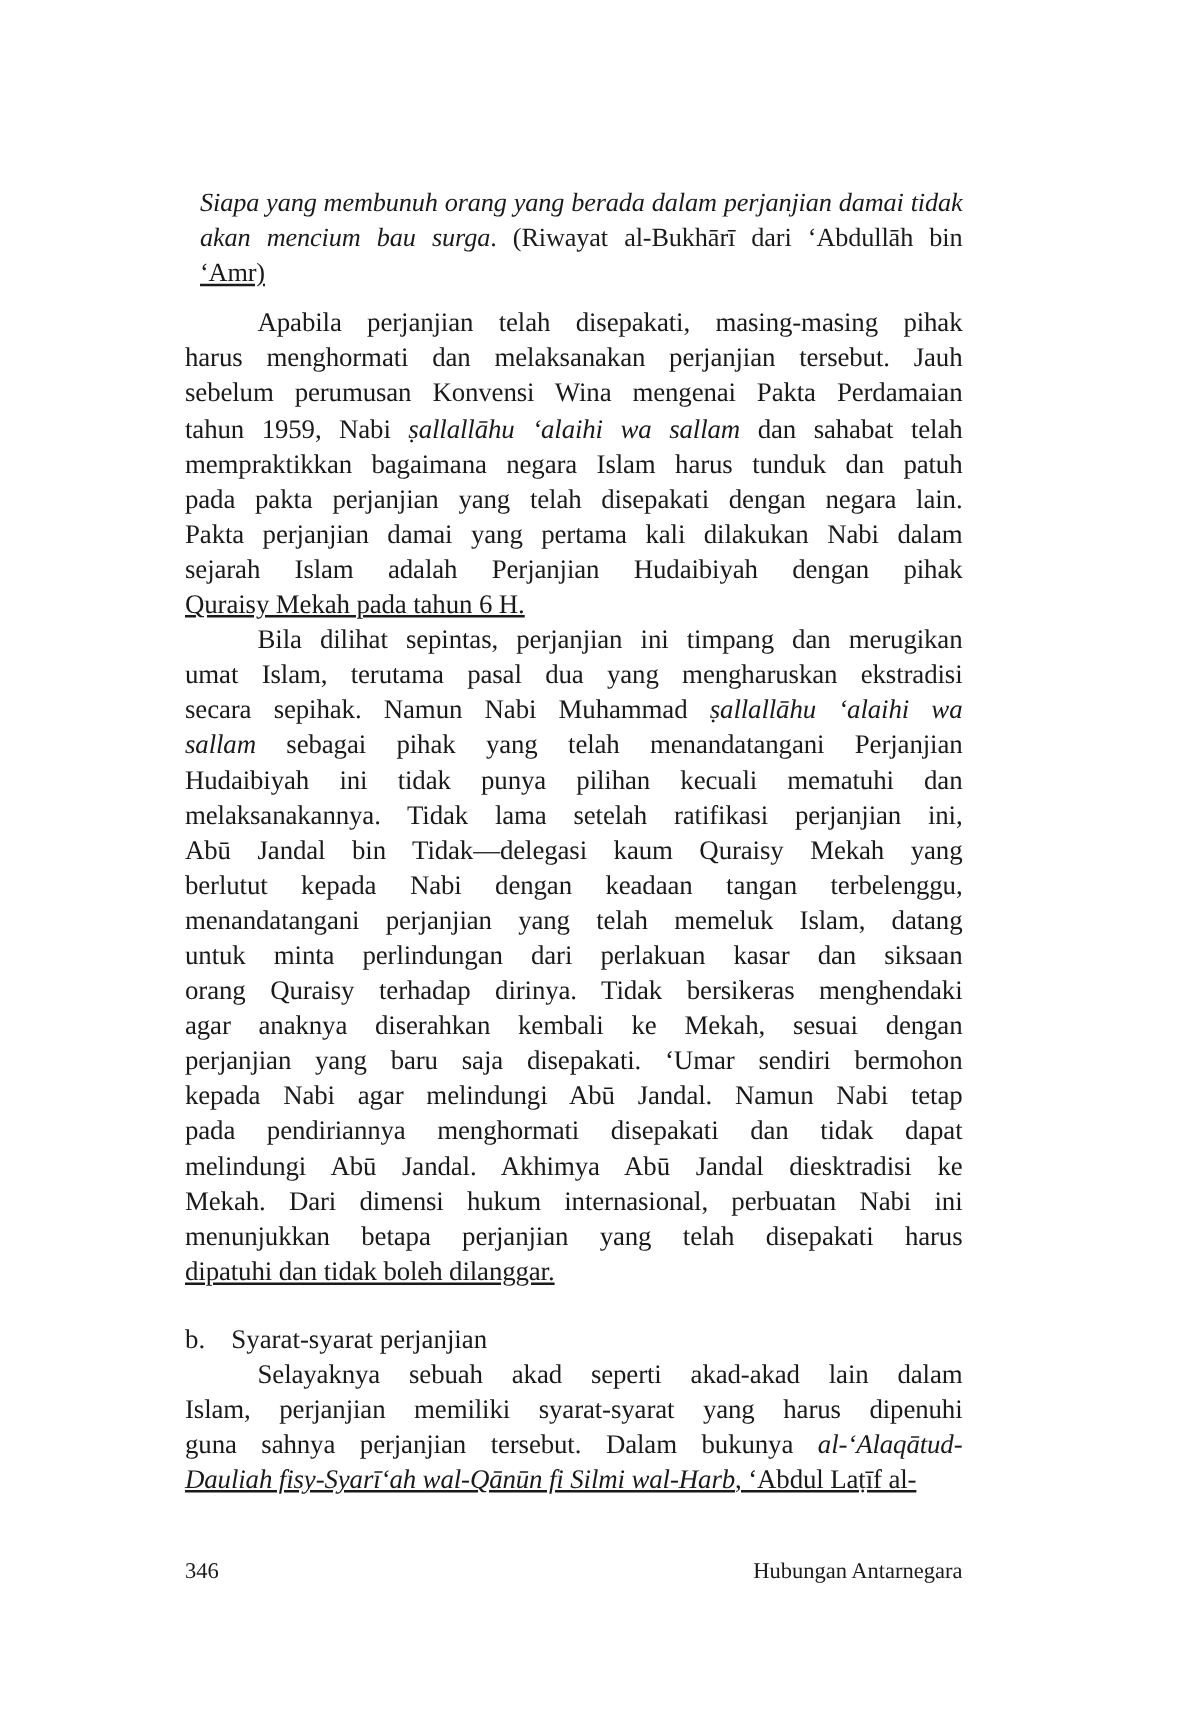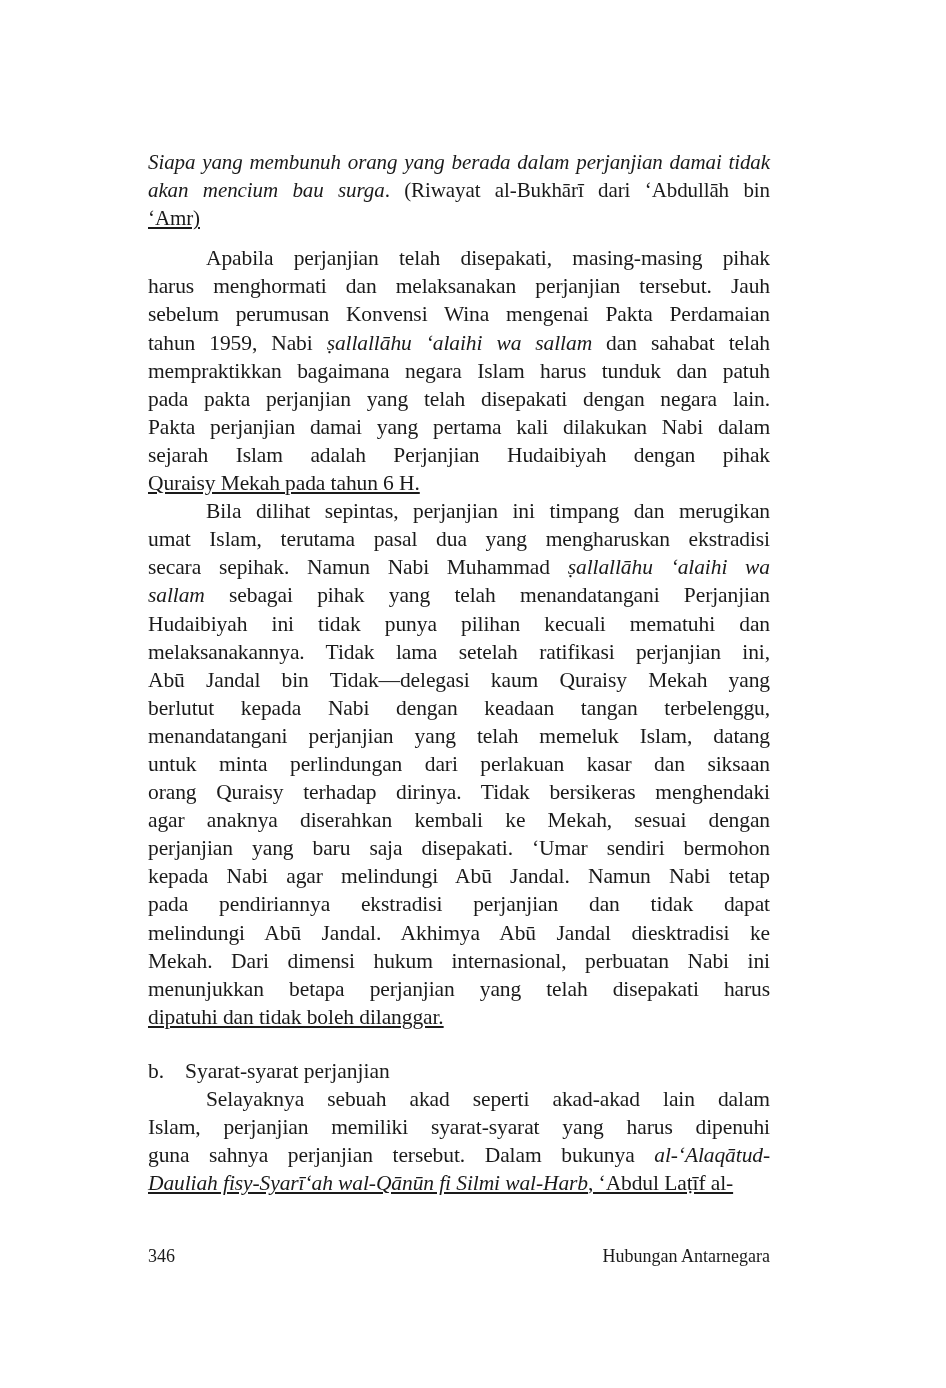--- a/index.html
+++ b/index.html
@@ -36,20 +36,21 @@
       text-decoration: underline;
     }
     .line.indent {
       padding-left: 58px;
     }
     .it {
       font-style: italic;
     }
     .quote .line {
       font-size: 21px;
+      margin-left: 12px;
     }
     .gap-small { height: 12px; }
     .gap-large { height: 26px; }
     .heading {
       display: block;
       height: 28.1px;
       line-height: 28.1px;
       font-size: 21.5px;
       white-space: nowrap;
     }
@@ -106,21 +107,21 @@
       <span class="line"><span>Hudaibiyah ini tidak punya pilihan kecuali mematuhi dan</span></span>
       <span class="line"><span>melaksanakannya. Tidak lama setelah ratifikasi perjanjian ini,</span></span>
       <span class="line"><span>Abū Jandal bin Tidak—delegasi kaum Quraisy Mekah yang</span></span>
       <span class="line"><span>berlutut kepada Nabi dengan keadaan tangan terbelenggu,</span></span>
       <span class="line"><span>menandatangani perjanjian yang telah memeluk Islam, datang</span></span>
       <span class="line"><span>untuk minta perlindungan dari perlakuan kasar dan siksaan</span></span>
       <span class="line"><span>orang Quraisy terhadap dirinya. Tidak bersikeras menghendaki</span></span>
       <span class="line"><span>agar anaknya diserahkan kembali ke Mekah, sesuai dengan</span></span>
       <span class="line"><span>perjanjian yang baru saja disepakati. ‘Umar sendiri bermohon</span></span>
       <span class="line"><span>kepada Nabi agar melindungi Abū Jandal. Namun Nabi tetap</span></span>
-      <span class="line"><span>pada pendiriannya ekstradisi perjanjian dan tidak dapat</span></span>
+      <span class="line"><span>pada pendiriannya menghormati disepakati dan tidak dapat</span></span>
       <span class="line"><span>melindungi Abū Jandal. Akhimya Abū Jandal diesktradisi ke</span></span>
       <span class="line"><span>Mekah. Dari dimensi hukum internasional, perbuatan Nabi ini</span></span>
       <span class="line"><span>menunjukkan betapa perjanjian yang telah disepakati harus</span></span>
       <span class="line last"><span>dipatuhi dan tidak boleh dilanggar.</span></span>
     </div>
   <div class="gap-large"></div>
   <div class="heading">
     <span class="marker">b.</span><span>Syarat-syarat perjanjian</span>
   </div>
   <div id="para-sec">

